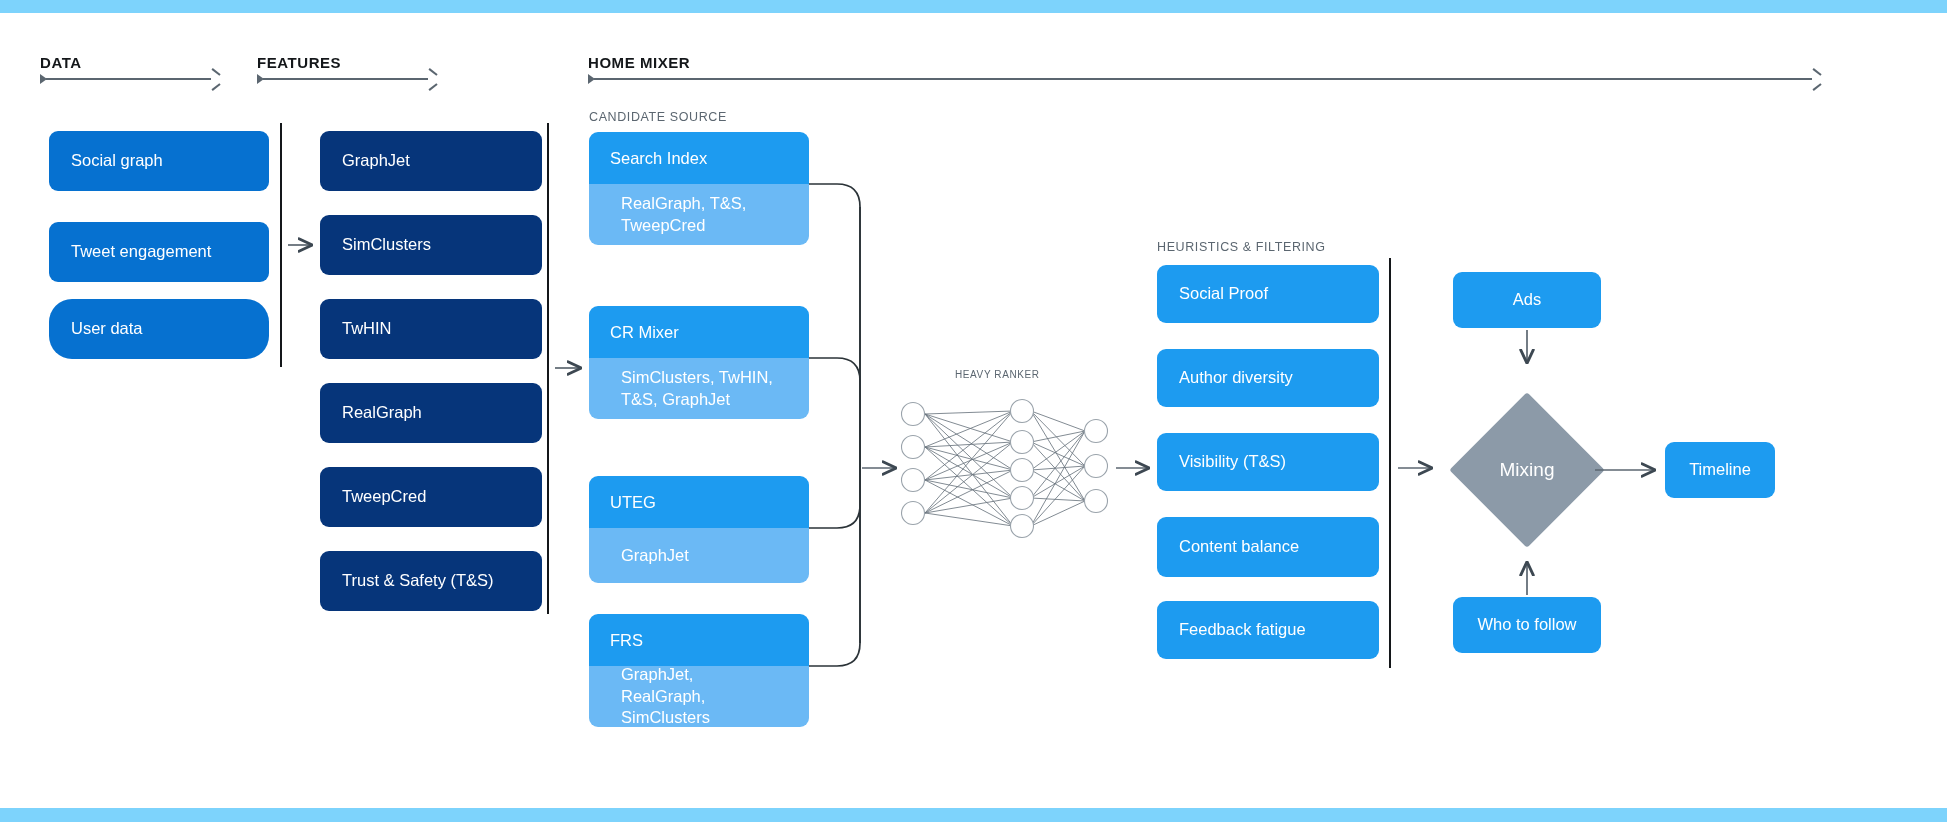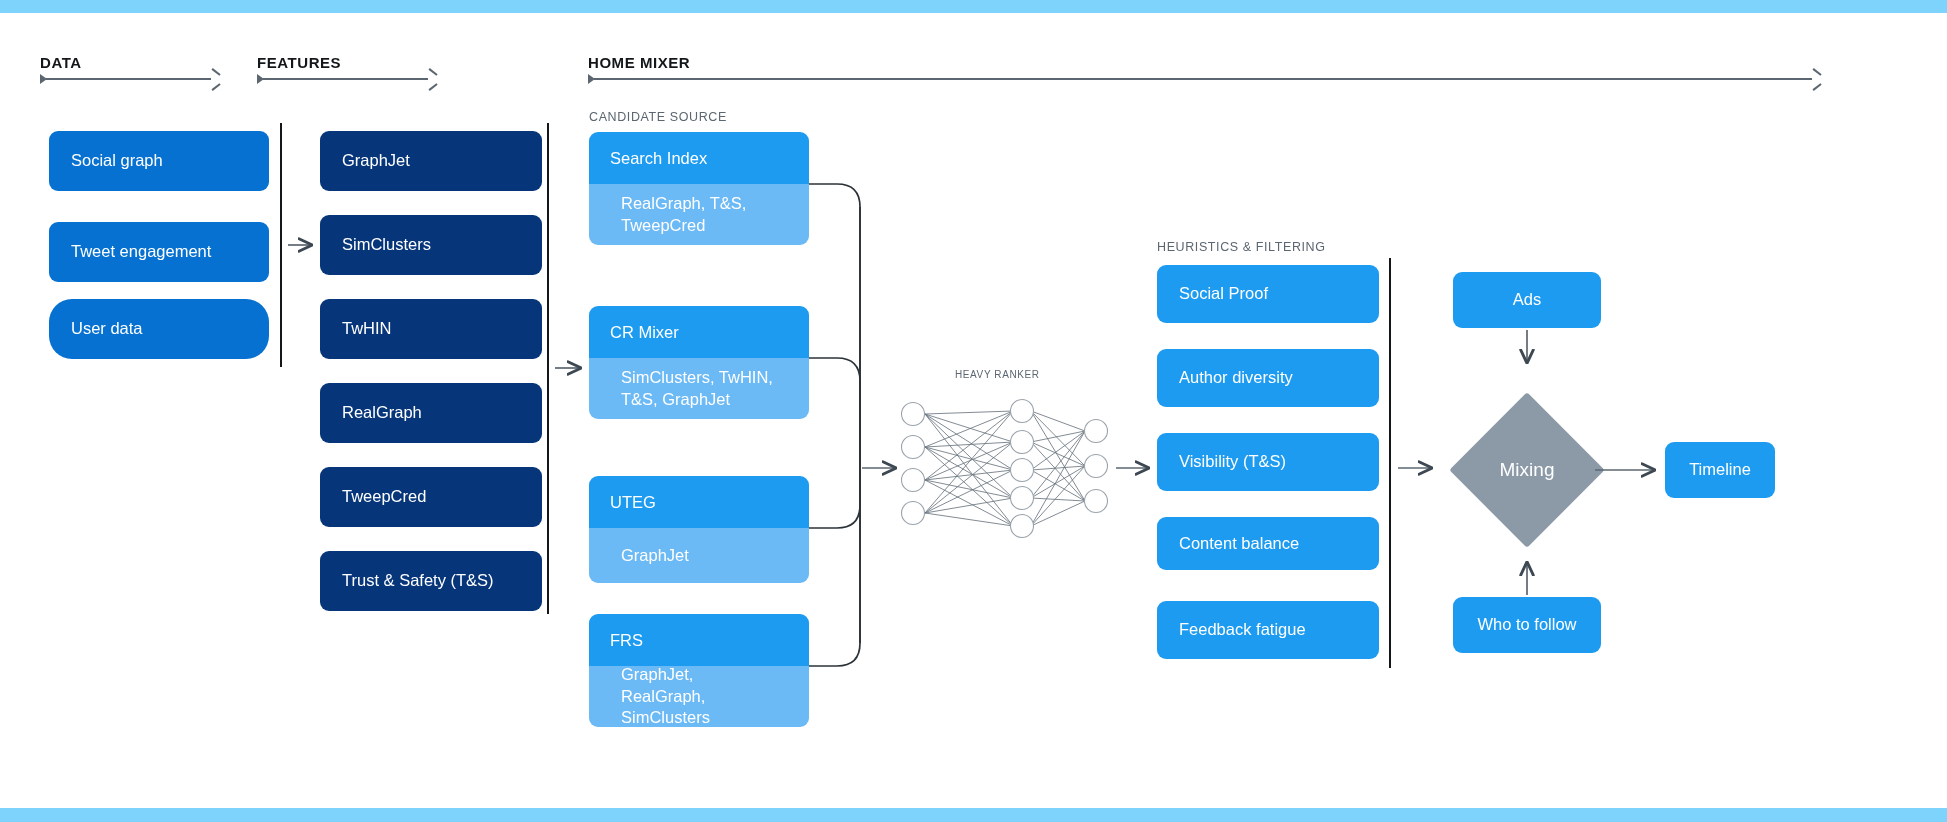--- a/index.html
+++ b/index.html
@@ -216,21 +216,21 @@
 
     <div class="box heur" style="left:1157px;top:252px;width:222px;height:58px;">
       <span>Social Proof</span>
     </div>
     <div class="box heur" style="left:1157px;top:336px;width:222px;height:58px;">
       <span>Author diversity</span>
     </div>
     <div class="box heur" style="left:1157px;top:420px;width:222px;height:58px;">
       <span>Visibility (T&amp;S)</span>
     </div>
-    <div class="box heur" style="left:1157px;top:504px;width:222px;height:53px;text-align:center;">
+    <div class="box heur" style="left:1157px;top:504px;width:222px;height:60px;text-align:center;">
       <span>Content balance</span>
     </div>
     <div class="box out" style="left:1453px;top:259px;width:148px;height:56px;">
       <span>Ads</span>
     </div>
 
     <div class="box heur" style="left:1157px;top:588px;width:222px;height:58px;">
       <span>Feedback fatigue</span>
     </div>
 

